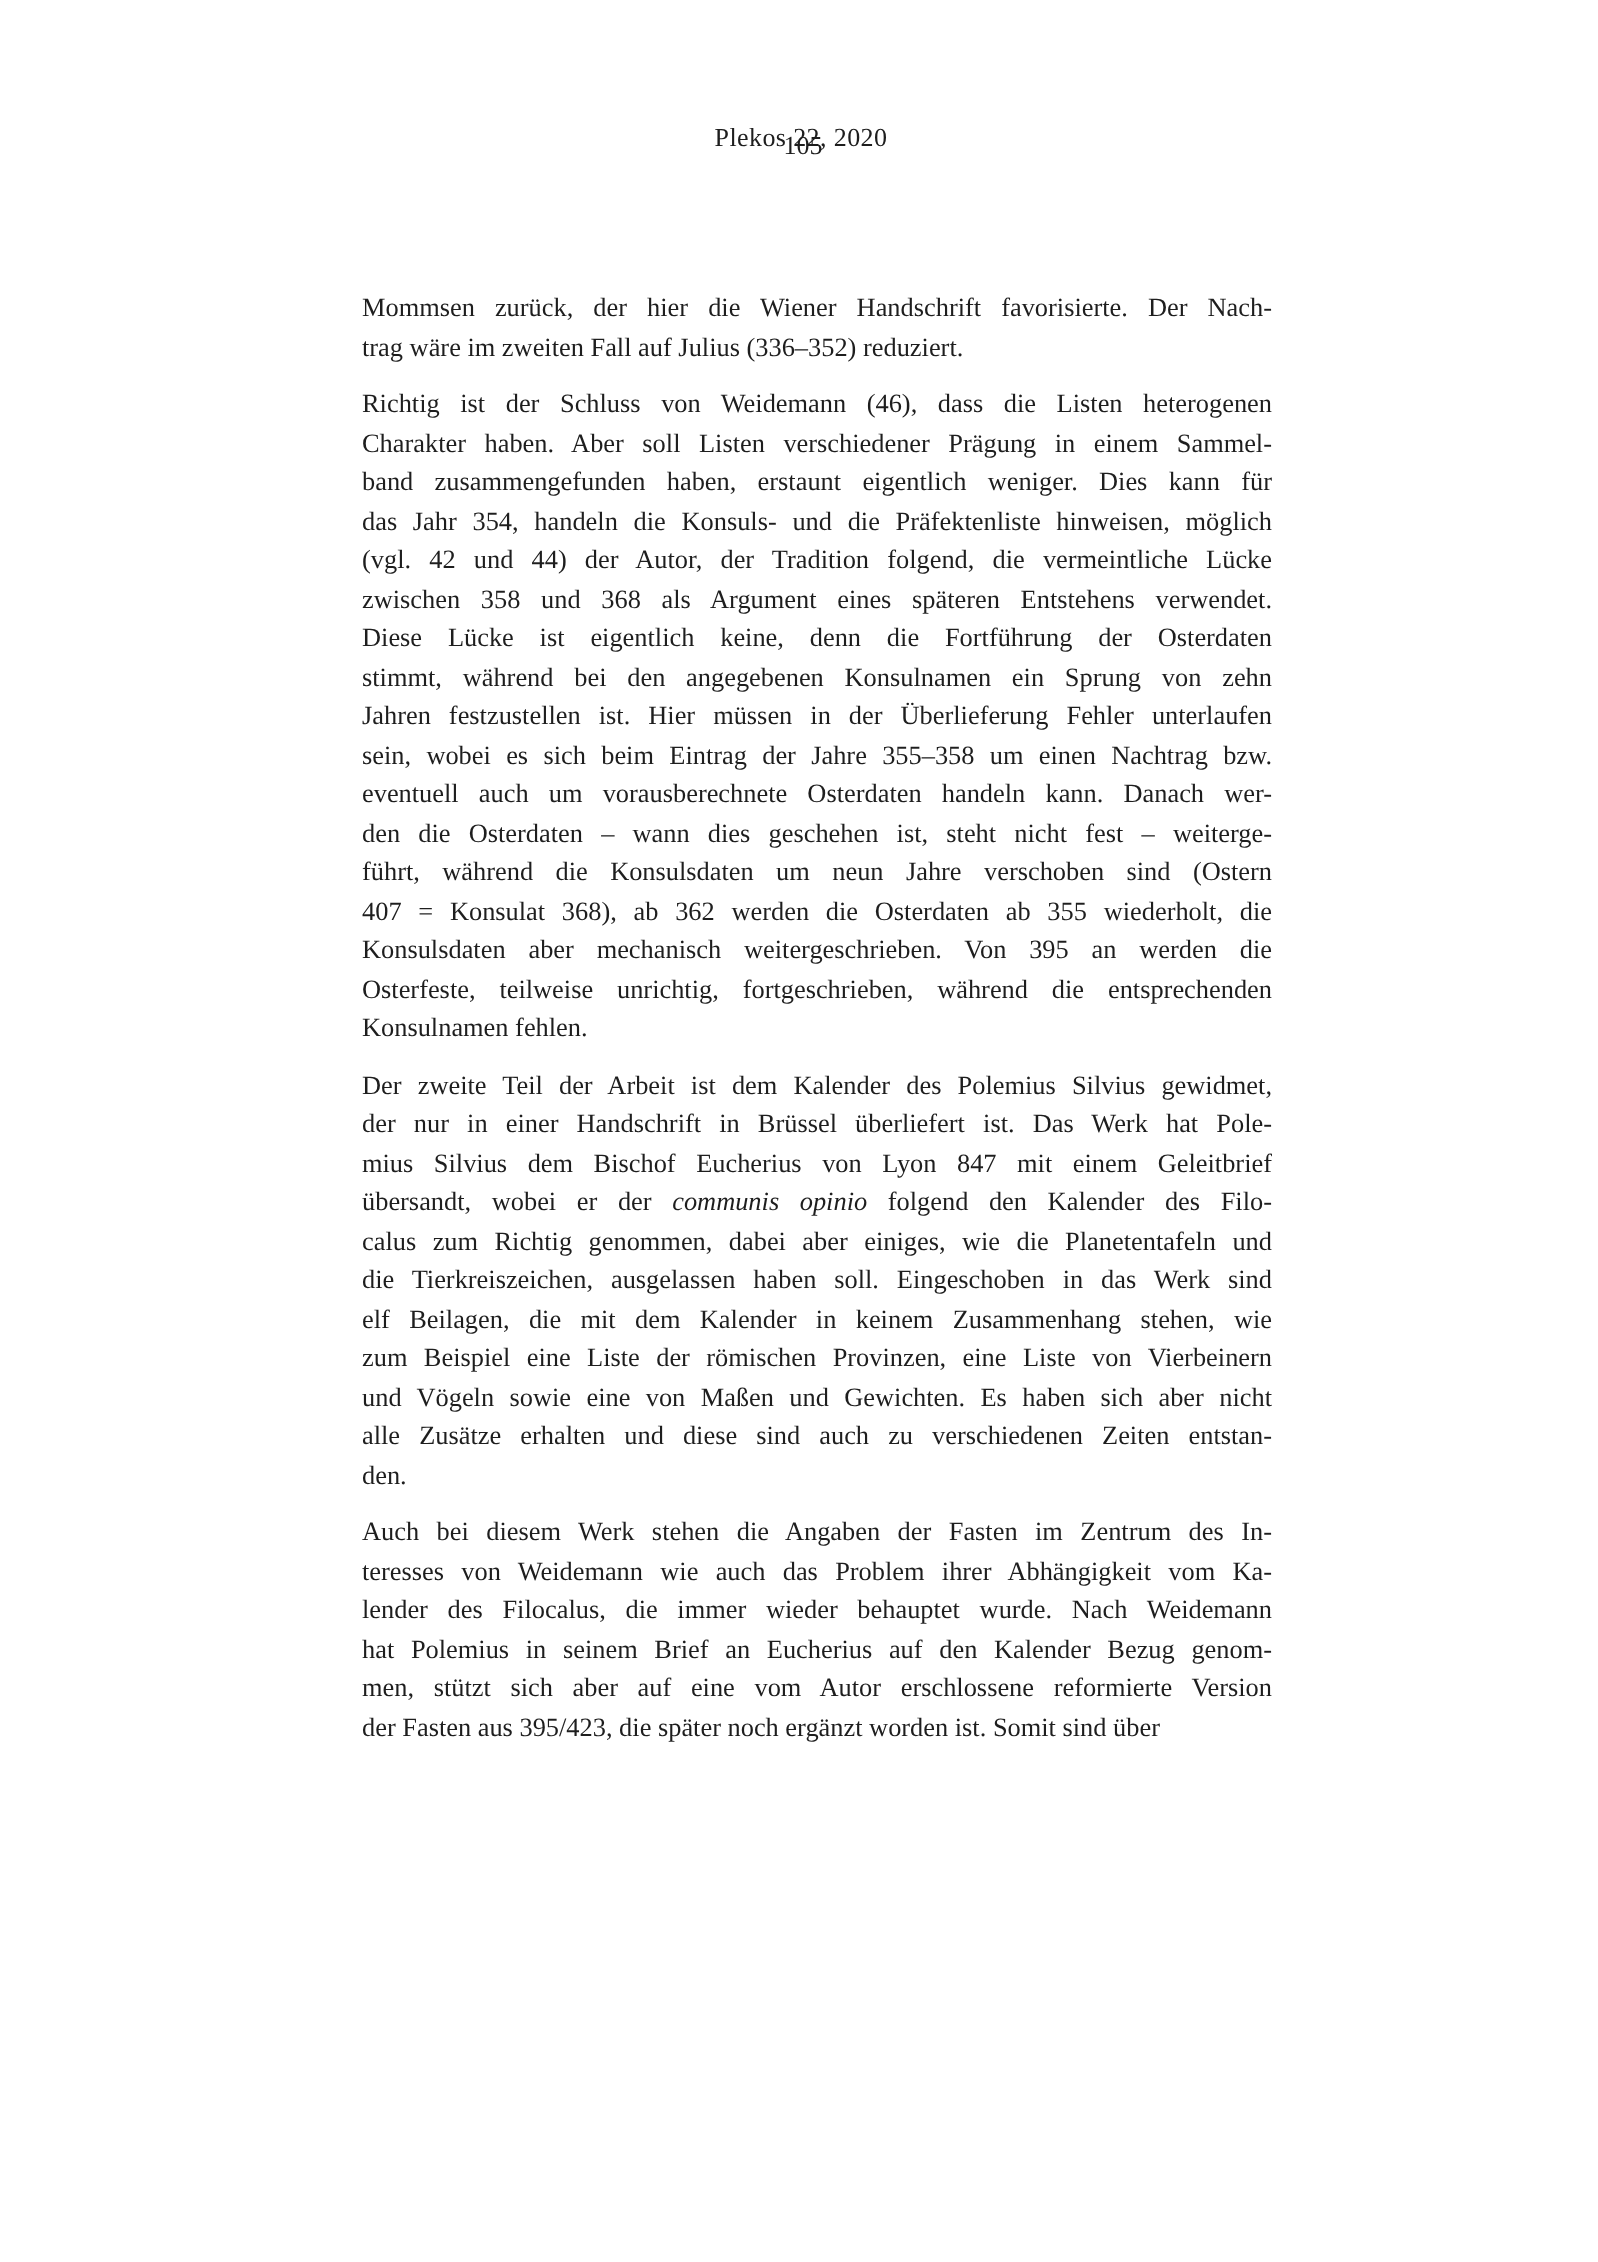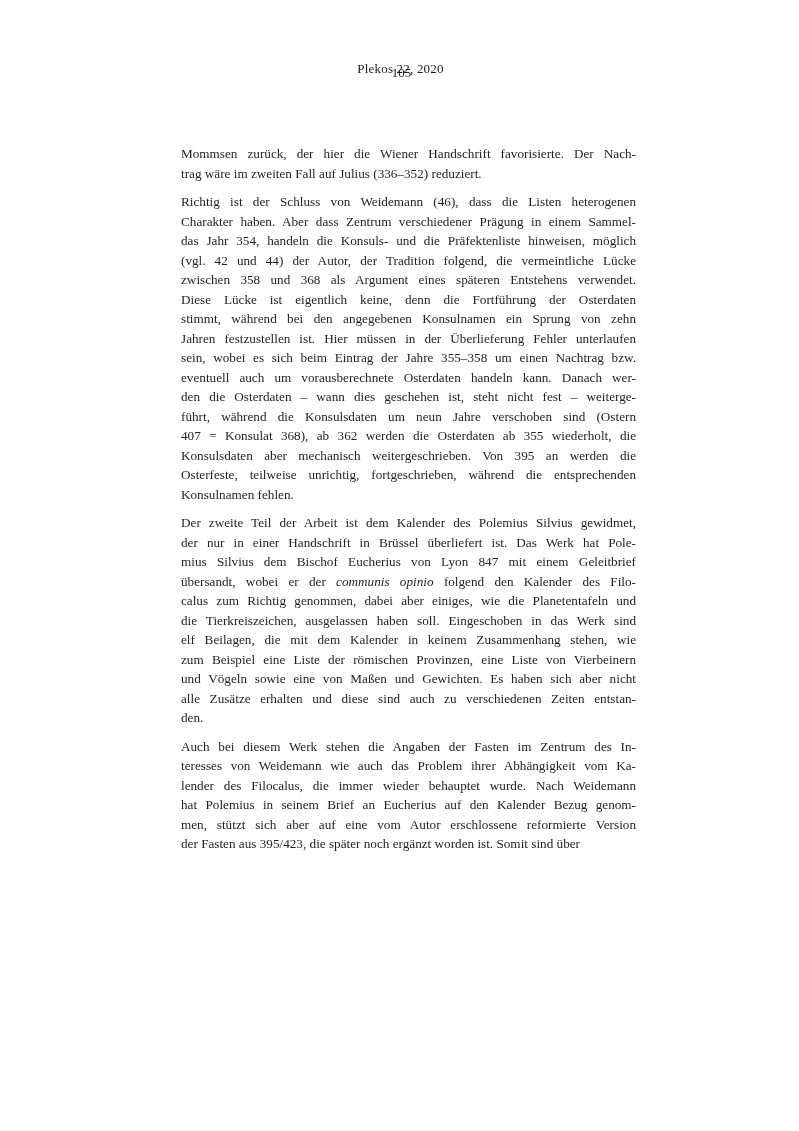--- a/index.html
+++ b/index.html
@@ -54,21 +54,22 @@
   <div class="running-head">Plekos 22, 2020</div>
   <div class="page-number">105</div>
 
   <div class="textblock">
     <div class="paragraph">
         <div class="line">Mommsen zurück, der hier die Wiener Handschrift favorisierte. Der Nach-</div>
         <div class="line last">trag wäre im zweiten Fall auf Julius (336–352) reduziert.</div>
       </div>
     <div class="paragraph">
         <div class="line">Richtig ist der Schluss von Weidemann (46), dass die Listen heterogenen</div>
-        <div class="line">Charakter haben. Aber dass Zentrum verschiedener Prägung in einem Sammel-</div>
+        <div class="line">Charakter haben. Aber soll Listen verschiedener Prägung in einem Sammel-</div>
+        <div class="line">band zusammengefunden haben, erstaunt eigentlich weniger. Dies kann für</div>
         <div class="line">das Jahr 354, handeln die Konsuls- und die Präfektenliste hinweisen, möglich</div>
         <div class="line">(vgl. 42 und 44) der Autor, der Tradition folgend, die vermeintliche Lücke</div>
         <div class="line">zwischen 358 und 368 als Argument eines späteren Entstehens verwendet.</div>
         <div class="line">Diese Lücke ist eigentlich keine, denn die Fortführung der Osterdaten</div>
         <div class="line">stimmt, während bei den angegebenen Konsulnamen ein Sprung von zehn</div>
         <div class="line">Jahren festzustellen ist. Hier müssen in der Überlieferung Fehler unterlaufen</div>
         <div class="line">sein, wobei es sich beim Eintrag der Jahre 355–358 um einen Nachtrag bzw.</div>
         <div class="line">eventuell auch um vorausberechnete Osterdaten handeln kann. Danach wer-</div>
         <div class="line">den die Osterdaten – wann dies geschehen ist, steht nicht fest – weiterge-</div>
         <div class="line">führt, während die Konsulsdaten um neun Jahre verschoben sind (Ostern</div>

